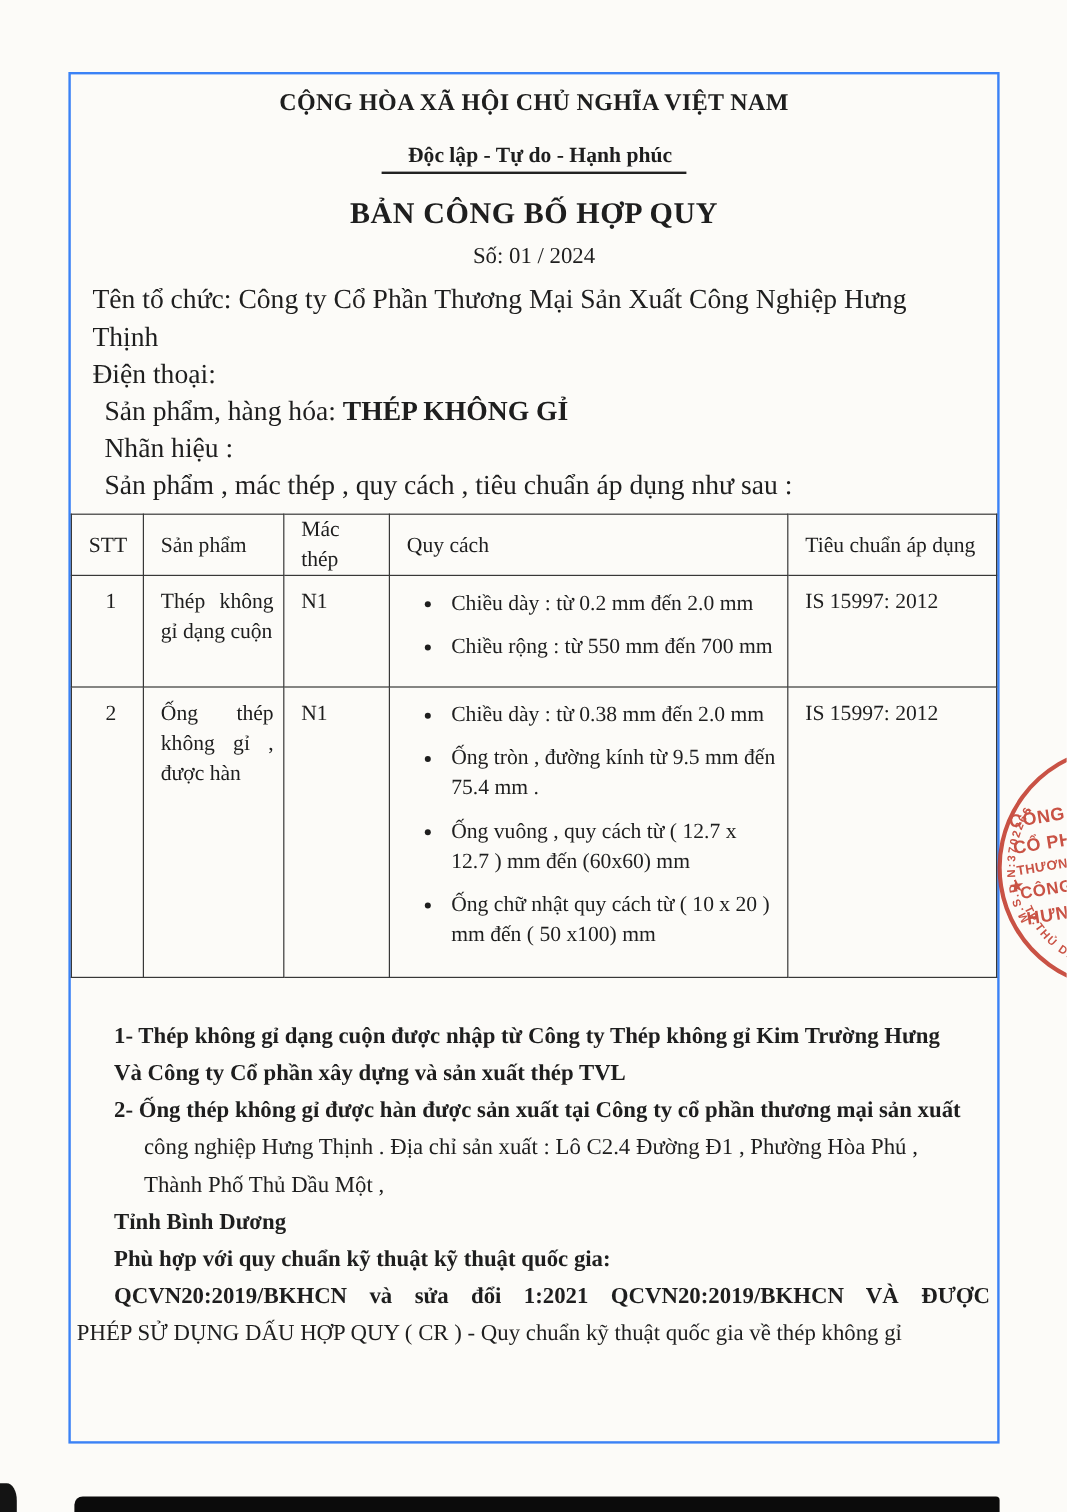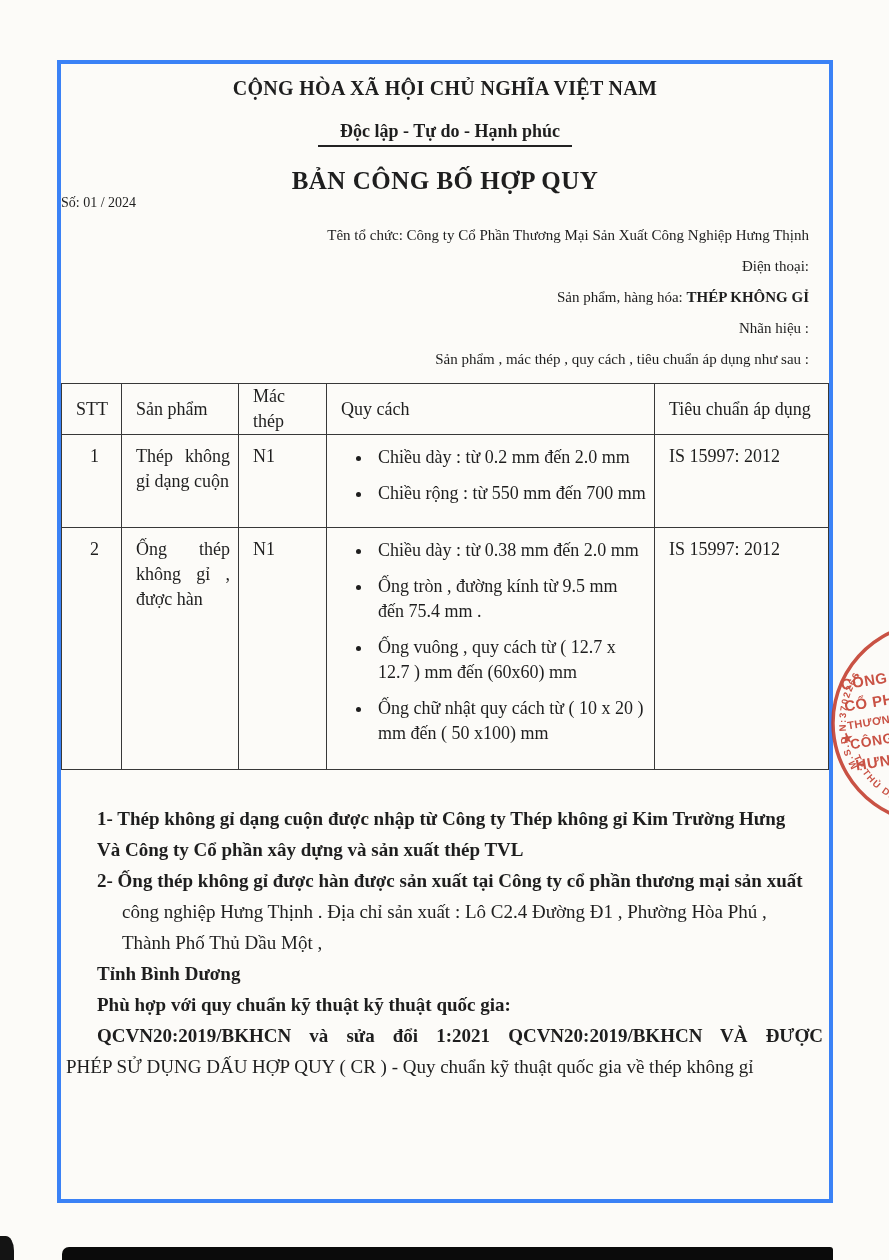--- a/index.html
+++ b/index.html
@@ -4,31 +4,31 @@
 <style>
   * { box-sizing: border-box; margin: 0; padding: 0; }
   body { margin: 0; background: #ffffff; }
   .page {
     position: relative; width: 889px; height: 1260px;
     background: #fcfbf8; overflow: hidden;
     font-family: "Liberation Serif", serif; color: #1e1e1e;
   }
   .frame {
     position: absolute; left: 57px; top: 60px;
-    width: 776px; height: 1143px; border: 4px solid #3b82f6;
+    width: 776px; height: 1143px; border: 2px solid #3b82f6;
   }
   .nat { text-align: center; margin-top: 13px; }
   .nat1 { font-size: 20px; font-weight: bold; letter-spacing: .3px; }
   .nat2 {
     display: inline-block; font-size: 18px; font-weight: bold;
     margin-top: 3px; padding: 0 12px 3px 22px; border-bottom: 2px solid #222;
   }
   .title { text-align: center; font-size: 25px; font-weight: bold; margin-top: 20px; letter-spacing: .5px; }
-  .docnum { text-align: left; font-size: 14px; margin-top: 0; }
-  .info { margin-top: 9px; font-size: 15px; line-height: 31px; text-align: right; }
+  .docnum { text-align: center; font-size: 19px; margin-top: 10px; }
+  .info { margin-top: 9px; font-size: 23px; line-height: 31px; }
   .para { margin: 0 20px 0 18px; }
   .para.ind { margin-left: 28px; }
   .addr { max-width: 688px; }
   .bold { font-weight: bold; }
 
   table.spec-table {
     width: 100%; border-collapse: collapse; table-layout: fixed;
     margin-top: 8px; font-size: 18px;
   }
   .spec-table th, .spec-table td {

